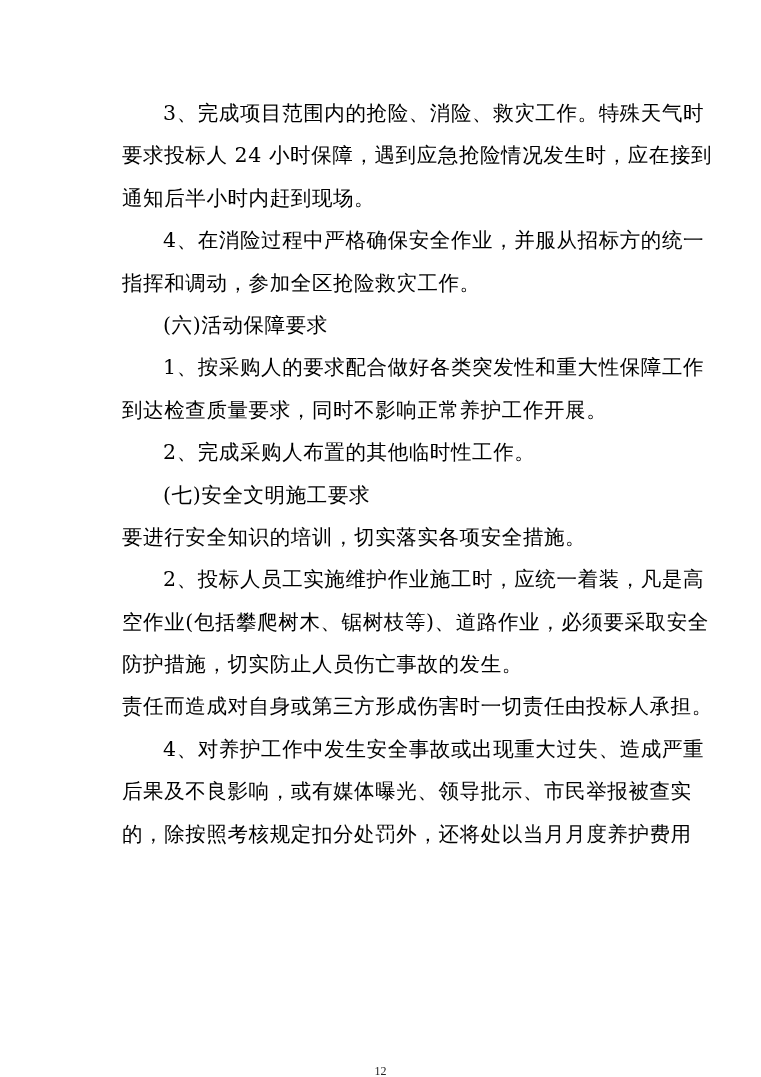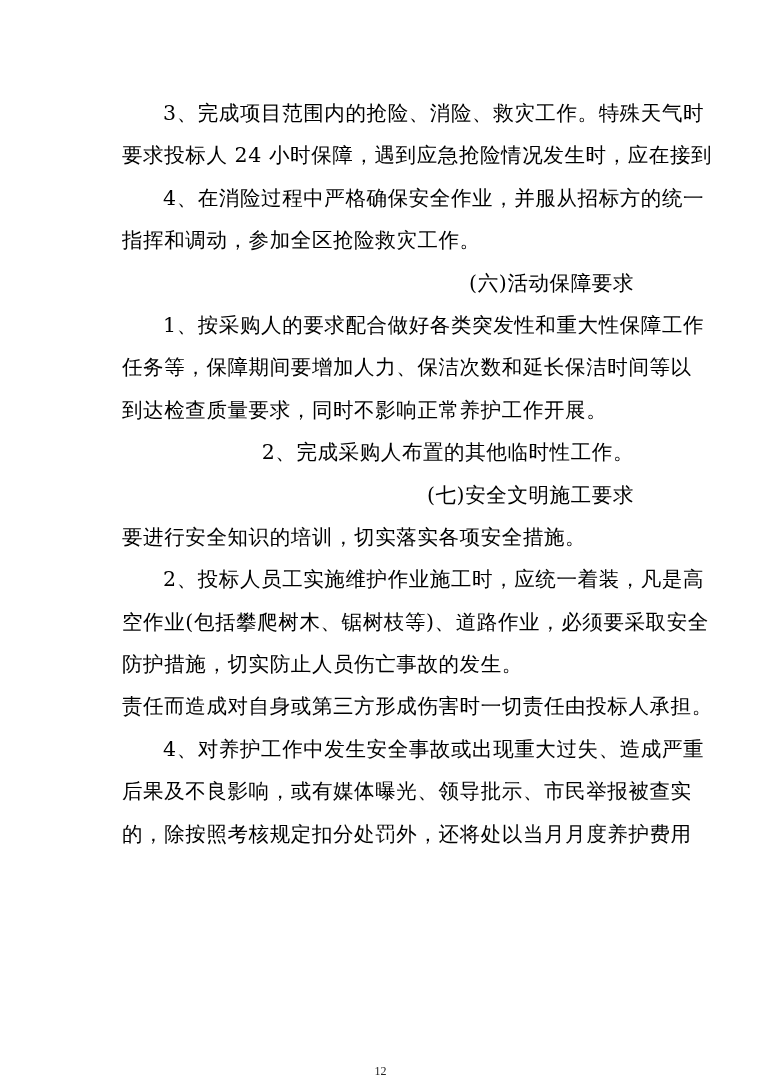--- a/index.html
+++ b/index.html
@@ -23,21 +23,20 @@
   }
   .line {
     height: 42.4px;
     line-height: 42.4px;
     font-size: 20.5px;
     white-space: nowrap;
     letter-spacing: 0.6px;
   }
   .line.indent {
     padding-left: 41px;
-    text-align: right;
   }
   .justify {
     text-align: justify;
     text-align-last: justify;
   }
   .page-number {
     position: absolute;
     left: 0;
     width: 761px;
     top: 1064px;
@@ -48,32 +47,32 @@
   }
 </style>
 </head>
 <body>
 
 <div class="page">
 
   <div>
     <div class="line indent justify">3、完成项目范围内的抢险、消险、救灾工作。特殊天气时</div>
     <div class="line justify">要求投标人 24 小时保障，遇到应急抢险情况发生时，应在接到</div>
+    <div class="line">通知后半小时内赶到现场。</div>
   </div>
 
   <div>
     <div class="line indent justify">4、在消险过程中严格确保安全作业，并服从招标方的统一</div>
     <div class="line">指挥和调动，参加全区抢险救灾工作。</div>
   </div>
 
   <div class="line indent">(六)活动保障要求</div>
 
   <div>
     <div class="line indent justify">1、按采购人的要求配合做好各类突发性和重大性保障工作</div>
-    <div class="line justify">任务等，保障期间要增加人力、保洁次数和延长保洁时间等以</div>
     <div class="line">到达检查质量要求，同时不影响正常养护工作开展。</div>
   </div>
 
   <div class="line indent">2、完成采购人布置的其他临时性工作。</div>
 
   <div class="line indent">(七)安全文明施工要求</div>
 
   <div>
     <div class="line">要进行安全知识的培训，切实落实各项安全措施。</div>
   </div>

